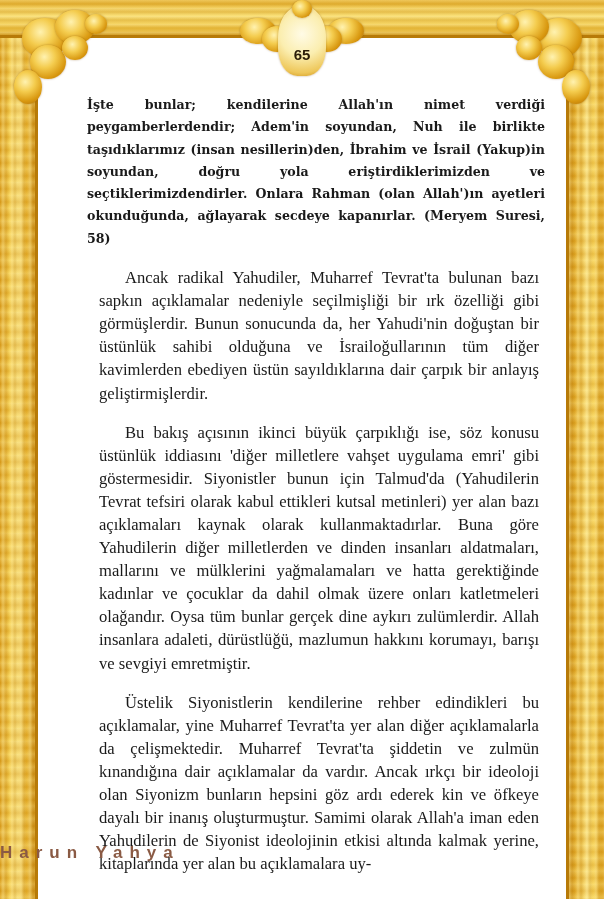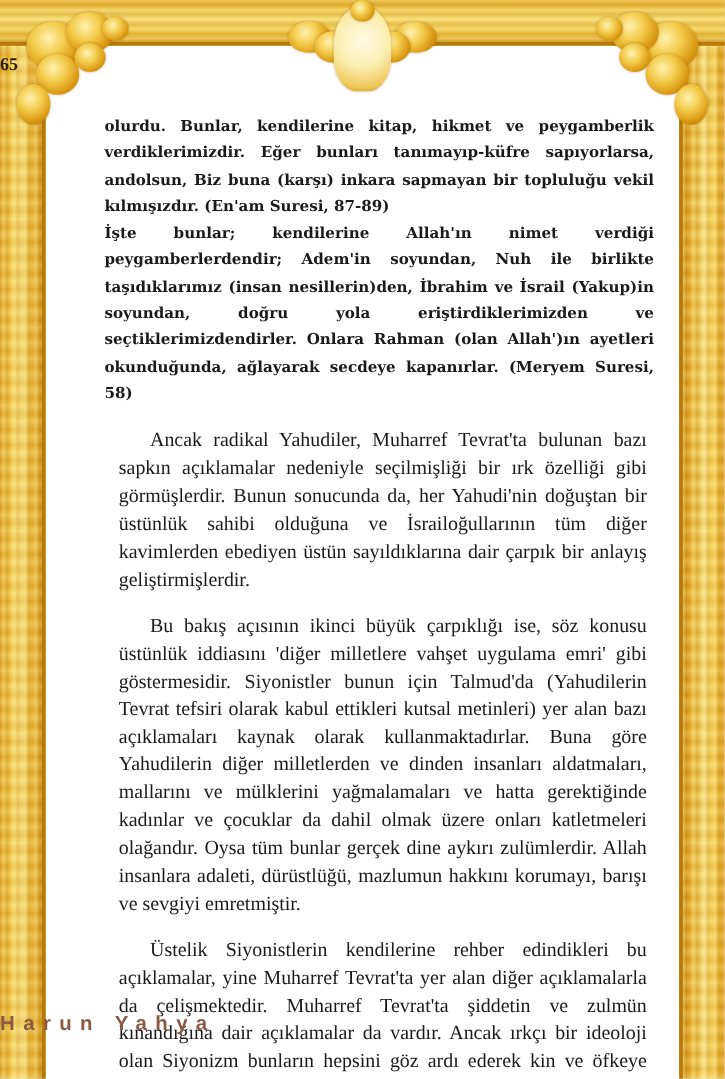--- a/index.html
+++ b/index.html
@@ -39,22 +39,22 @@
     background: radial-gradient(circle at 40% 35%, #fff2b0 0%, #f4cc4e 35%, #d8970f 70%, #a8690a 100%);
   }
   .corner-left .orn, .corner-right .orn, .crest .orn { box-shadow: 0 0 2px rgba(120,70,0,0.5); }
   .corner-left, .corner-right, .crest { position: absolute; top: 0; }
   .corner-left { left: 0; width: 110px; height: 110px; }
   .corner-right { right: 0; width: 110px; height: 110px; }
   .crest { left: 232px; width: 140px; height: 78px; }
 
   
   .page-number {
-    position: absolute; left: 0; width: 604px; top: 46px; text-align: left;
-    font-family: Liberation Serif, serif; font-weight: bold; font-size: 15px;
+    position: absolute; left: 0; width: 604px; top: 46px; text-align: center;
+    font-family: Liberation Sans, sans-serif; font-weight: bold; font-size: 15px;
     color: #2b1c08; z-index: 5;
   }
 
   
   .content {
     position: absolute; left: 87px; width: 470px; top: 94px;
     color: #1a1a1a;
   }
   .quote {
     font-family: "DejaVu Serif", serif; font-weight: bold; font-size: 12.6px;
@@ -104,21 +104,20 @@
   <div class="orn" style="left:96px;top:18px;width:36px;height:26px;"></div>
   <div class="orn" style="left:80px;top:26px;width:30px;height:26px;"></div>
   <div class="orn" style="left:46px;top:6px;width:48px;height:70px;border-radius:45% 45% 40% 40%;background:radial-gradient(circle at 50% 40%, #fffbe6 0%, #fbeeb0 45%, #eec75a 80%, #c98a0e 100%);"></div>
   <div class="orn" style="left:60px;top:0px;width:20px;height:18px;"></div>
 </div>
 
 <div class="page-number">65</div>
 
 <div class="content">
   <div class="quote">
-    <p>olurdu. Bunlar, kendilerine kitap, hikmet ve peygamberlik verdikle­rimizdir. Eğer bunları tanımayıp-küfre sapıyorlarsa, andolsun, Biz buna (karşı) inkara sapmayan bir topluluğu vekil kılmışızdır. (En'am Suresi, 87-89)</p>
     <p>İşte bunlar; kendilerine Allah'ın nimet verdiği peygamberlerdendir; Adem'in soyundan, Nuh ile birlikte taşıdıklarımız (insan nesille­rin)den, İbrahim ve İsrail (Yakup)in soyundan, doğru yola eriştirdik­lerimizden ve seçtiklerimizdendirler. Onlara Rahman (olan Allah')ın ayetleri okunduğunda, ağlayarak secdeye kapanırlar. (Meryem Sure­si, 58)</p>
   </div>
   <div class="body-text">
     <p>Ancak radikal Yahudiler, Muharref Tevrat'ta bulunan bazı sapkın açıklamalar nedeniyle seçilmişliği bir ırk özelliği gibi görmüşlerdir. Bunun sonucunda da, her Yahudi'nin doğuştan bir üstünlük sahibi ol­duğuna ve İsrailoğullarının tüm diğer kavimlerden ebediyen üstün sayıldıklarına dair çarpık bir anlayış geliştirmişlerdir.</p>
     <p>Bu bakış açısının ikinci büyük çarpıklığı ise, söz konusu üstünlük iddiasını 'diğer milletlere vahşet uygulama emri' gibi göstermesidir. Siyonistler bunun için Talmud'da (Yahudilerin Tevrat tefsiri olarak ka­bul ettikleri kutsal metinleri) yer alan bazı açıklamaları kaynak olarak kullanmaktadırlar. Buna göre Yahudilerin diğer milletlerden ve din­den insanları aldatmaları, mallarını ve mülklerini yağmalamaları ve hatta gerektiğinde kadınlar ve çocuklar da dahil olmak üzere onları katletmeleri olağandır. Oysa tüm bunlar gerçek dine aykırı zulümler­dir. Allah insanlara adaleti, dürüstlüğü, mazlumun hakkını korumayı, barışı ve sevgiyi emretmiştir.</p>
     <p>Üstelik Siyonistlerin kendilerine rehber edindikleri bu açıklama­lar, yine Muharref Tevrat'ta yer alan diğer açıklamalarla da çelişmek­tedir. Muharref Tevrat'ta şiddetin ve zulmün kınandığına dair açıkla­malar da vardır. Ancak ırkçı bir ideoloji olan Siyonizm bunların hep­sini göz ardı ederek kin ve öfkeye dayalı bir inanış oluşturmuştur. Sa­mimi olarak Allah'a iman eden Yahudilerin de Siyonist ideolojinin et­kisi altında kalmak yerine, kitaplarında yer alan bu açıklamalara uy-</p>
   </div>
 </div>
 
 <div class="author">Harun Yahya</div>

